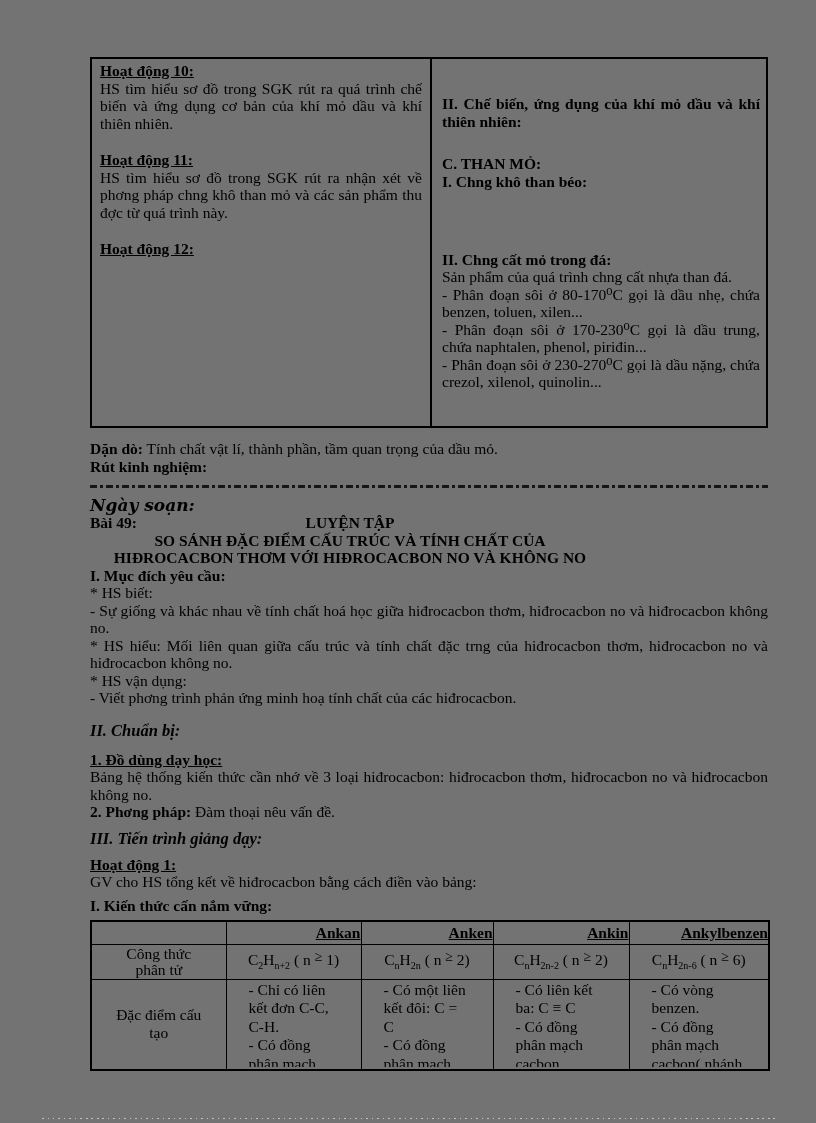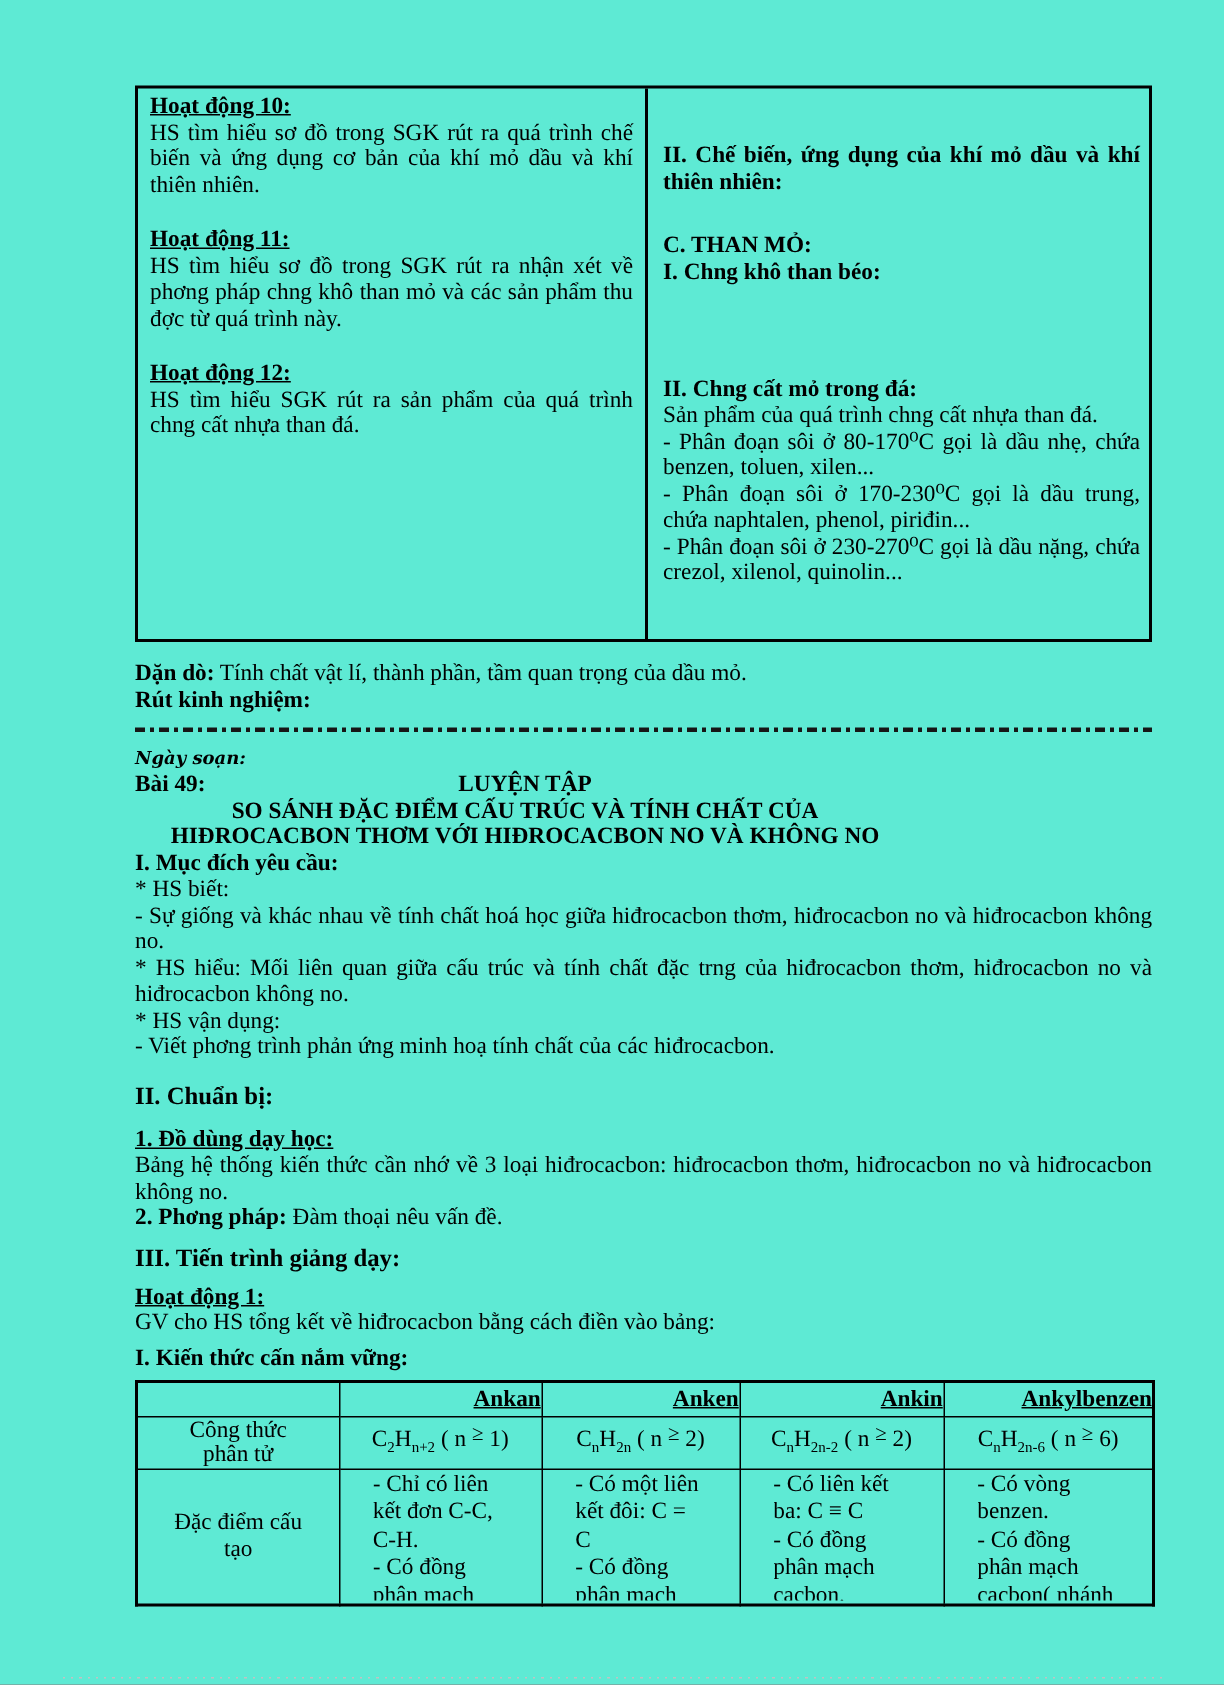--- a/index.html
+++ b/index.html
@@ -1,18 +1,18 @@
 <!DOCTYPE html>
 <html><head>
 <meta charset="utf-8">
 <style>
   html,body { margin:0; padding:0; background:#888; }
   .page {
     position:relative; width:816px; height:1123px; margin:0 auto;
-    background:#5eead4; overflow:hidden;
+    background:#737373; overflow:hidden;
     font-family:"Liberation Serif","DejaVu Serif",serif;
     font-size:15.5px; line-height:17.5px; color:#000;
   }
   .content { position:absolute; left:90px; top:57px; width:678px; }
 
   .b { font-weight:bold; }
   .u { text-decoration:underline; }
   .just { text-align:justify; }
 
   
@@ -25,27 +25,27 @@
   .r-head1 { font-weight:bold; margin-top:36px; }
   .r-head2 { font-weight:bold; margin-top:26px; line-height:16.5px; }
   .r-head3 { font-weight:bold; line-height:18px; }
   .r-head4 { font-weight:bold; margin-top:60px; }
 
   
   .notes { margin-top:12px; }
   .dashdot { height:2.5px; margin-top:10px;
     background:repeating-linear-gradient(90deg,#161616 0 7px,transparent 7px 10px,#161616 10px 12.5px,transparent 12.5px 16px); }
 
-  .ngay { margin-top:9px; font-weight:bold; font-style:italic; font-family:"DejaVu Serif",serif; font-size:12px; }
+  .ngay { margin-top:9px; font-weight:bold; font-style:italic; font-family:"DejaVu Serif",serif; font-size:17px; }
 
   .titleblock { position:relative; width:520px; }
   .bai { position:absolute; left:0; top:0; font-weight:bold; }
   .tcenter { text-align:center; font-weight:bold; line-height:17.5px; }
 
-  .h-lg { font-weight:bold; font-size:16.5px; line-height:20px; }
+  .h-lg { font-weight:bold; font-size:16.5px; line-height:20px;font-style:italic; }
   .h-md { font-weight:bold; }
   .sec-line { }
 
   .mt14 { margin-top:14px; } .mt10 { margin-top:10px; } .mt8 { margin-top:8px; }
   .mt7 { margin-top:7px; } .mt6 { margin-top:6px; }
 
   
   .stable { border-collapse:collapse; table-layout:fixed; width:678px; margin-top:6px; }
   .stable td { border:1.5px solid #000; padding:1px 22px; vertical-align:top; box-sizing:border-box; }
   .stable { border:2px solid #000; }
@@ -75,21 +75,20 @@
         <div class="activity">
           <div class="act-title">Hoạt động 10:</div>
           <div class="just">HS tìm hiểu sơ đồ trong SGK rút ra quá trình chế biến và ứng dụng cơ bản của khí mỏ dầu và khí thiên nhiên.</div>
         </div>
         <div class="activity">
           <div class="act-title">Hoạt động 11:</div>
           <div class="just">HS tìm hiểu sơ đồ trong SGK rút ra nhận xét về phơng pháp chng khô than mỏ và các sản phẩm thu đợc từ quá trình này.</div>
         </div>
         <div class="activity">
           <div class="act-title">Hoạt động 12:</div>
-          <div class="just">HS tìm hiểu SGK rút ra sản phẩm của quá trình chng cất nhựa than đá.</div>
         </div>
       </div>
       <div class="tcell-right">
         <div class="r-head1 just">II. Chế biến, ứng dụng của khí mỏ dầu và khí thiên nhiên:</div>
         <div class="r-head2">C. THAN MỎ:</div>
         <div class="r-head3">I. Chng  khô than béo:</div>
         <div class="r-head4">II. Chng  cất mỏ trong đá:</div>
         <div class="just">Sản phẩm của quá trình chng cất nhựa than đá.</div>
         <div>
             <div class="just">- Phân đoạn sôi ở 80-170⁰C gọi là dầu nhẹ, chứa benzen, toluen, xilen...</div>

